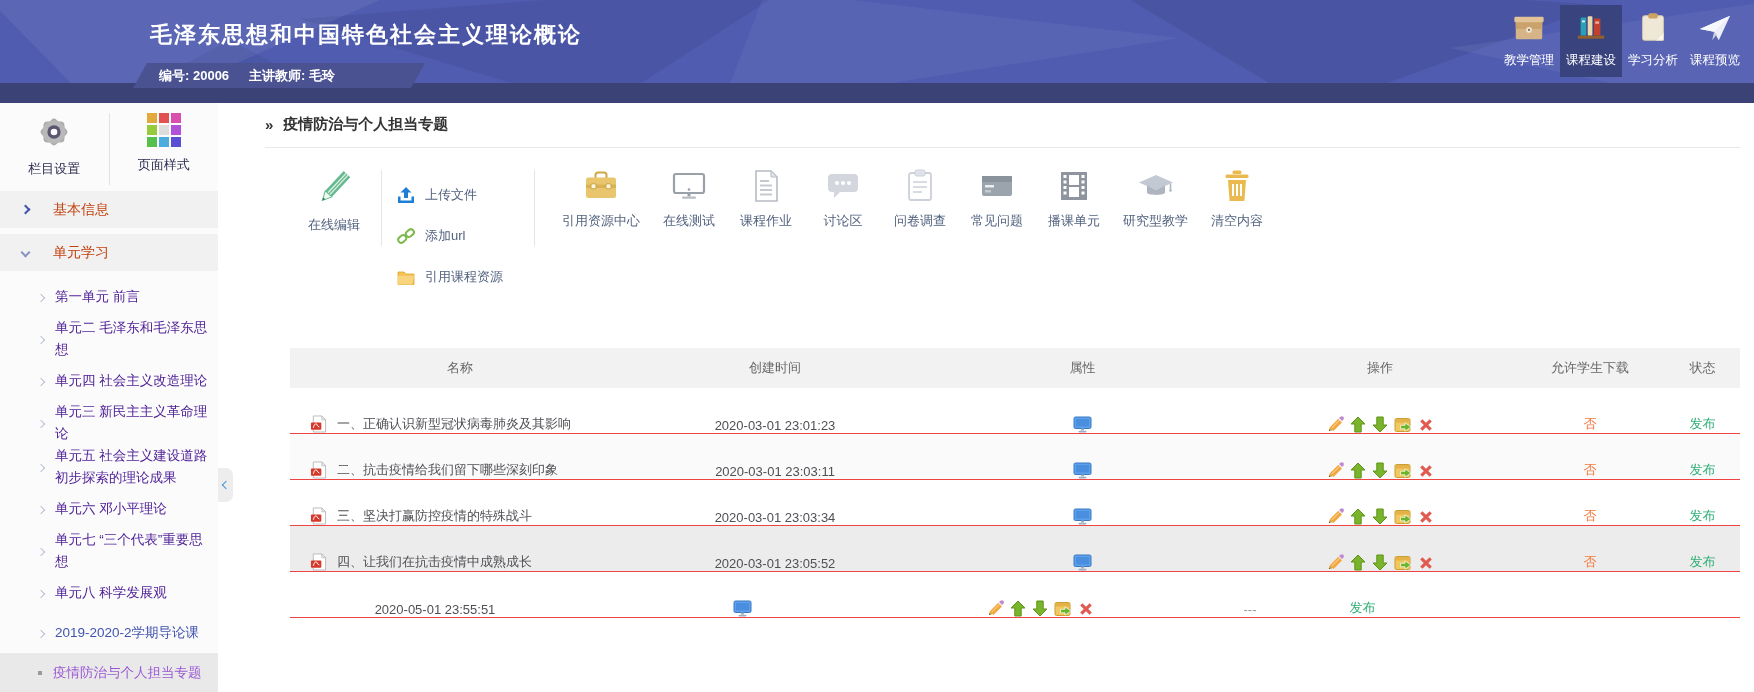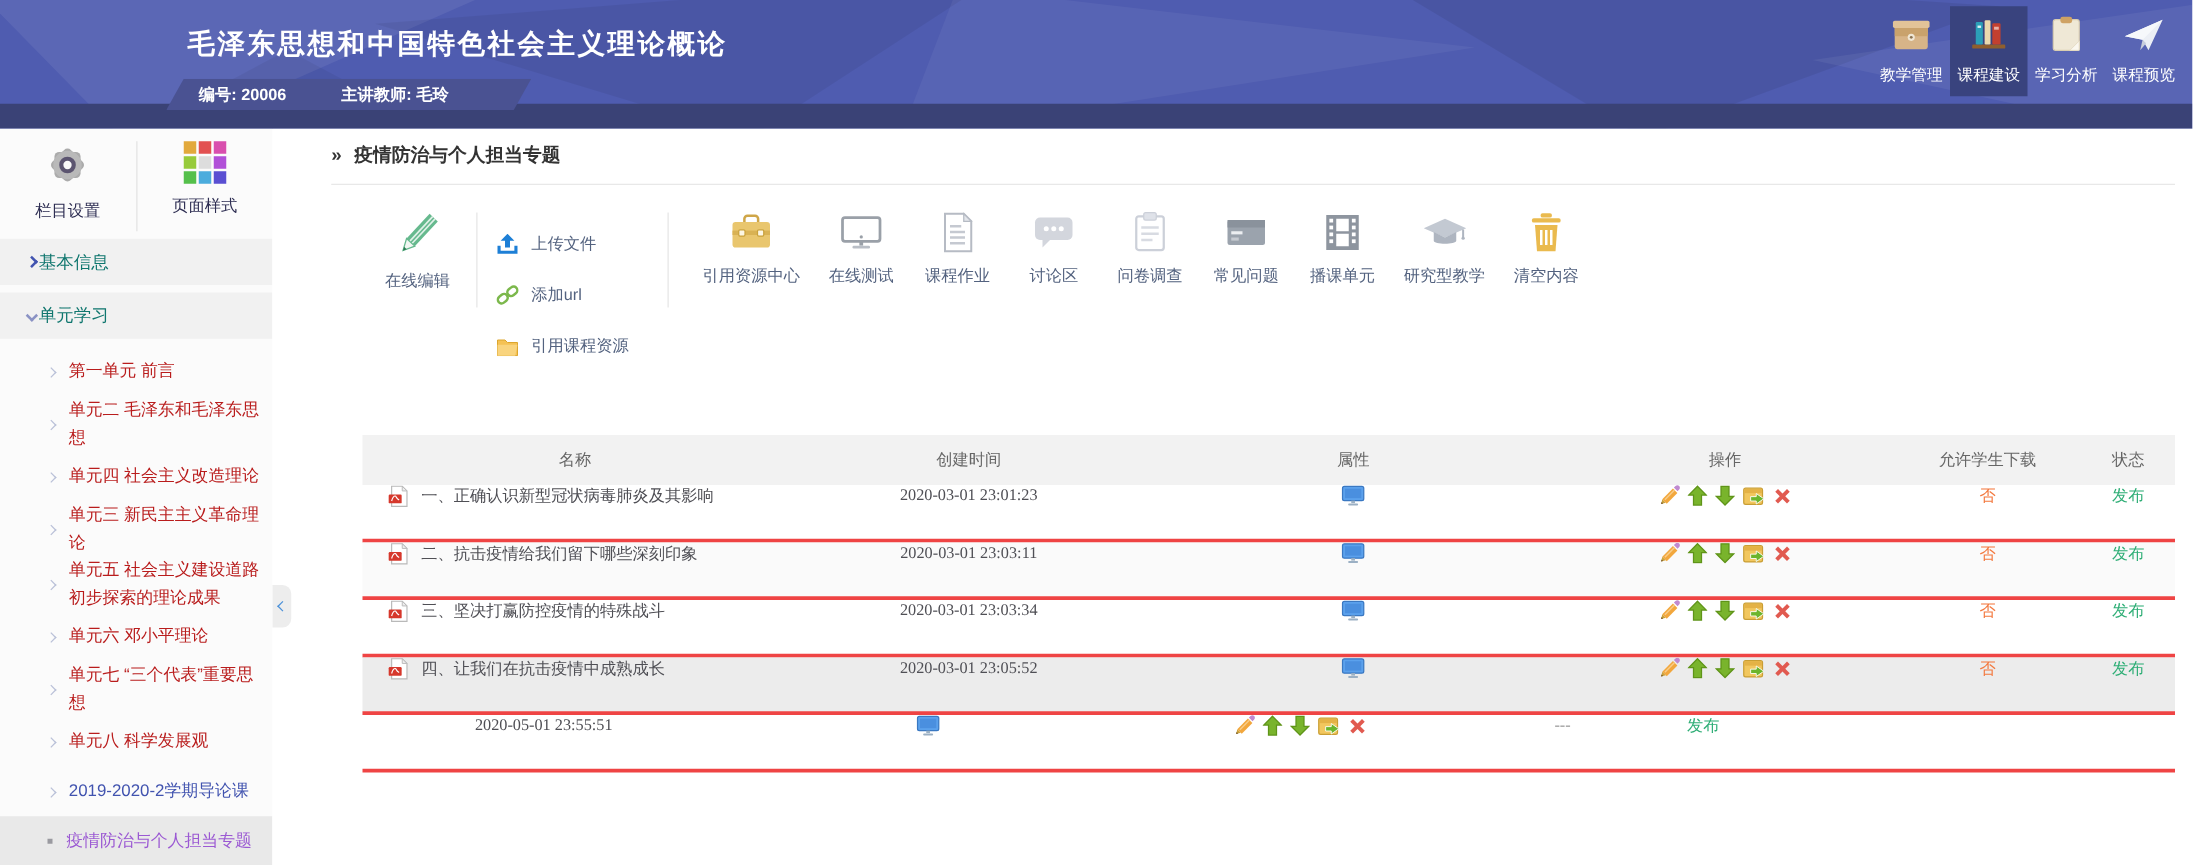--- a/index.html
+++ b/index.html
@@ -12,42 +12,42 @@
   .p1 { left:-40px; top:-30px; width:420px; height:150px; background:rgba(255,255,255,.07); clip-path:polygon(0 0,100% 20%,35% 100%); }
   .p2 { left:300px; top:-20px; width:500px; height:130px; background:rgba(0,0,0,.06); clip-path:polygon(0 30%,100% 0,60% 100%); }
   .p3 { left:720px; top:-10px; width:460px; height:120px; background:rgba(255,255,255,.05); clip-path:polygon(10% 0,100% 40%,0 100%); }
   .p4 { left:1080px; top:-30px; width:520px; height:140px; background:rgba(0,0,0,.07); clip-path:polygon(0 0,100% 25%,45% 100%); }
   .p5 { left:1450px; top:0; width:330px; height:120px; background:rgba(255,255,255,.06); clip-path:polygon(0 40%,100% 0,100% 100%); }
   .p6 { left:80px; top:40px; width:300px; height:80px; background:rgba(0,0,0,.05); clip-path:polygon(0 100%,50% 0,100% 100%); }
   .header-strip { position:absolute; left:0; bottom:0; width:100%; height:20px; background:#3a4276; }
   .course-title { position:absolute; left:150px; top:20px; color:#fff; font-size:22px; font-weight:bold; letter-spacing:2px; }
   .ribbon { position:absolute; left:133px; top:63px; width:292px; height:25px; background:#4a5292;
             clip-path:polygon(14px 0,100% 0,calc(100% - 14px) 100%,0 100%);
-            display:flex; align-items:center; gap:44px; padding-left:26px; color:#fff; font-size:13px; font-weight:bold; }
+            display:flex; align-items:center; gap:20px; padding-left:26px; color:#fff; font-size:13px; font-weight:bold; }
   .top-nav { position:absolute; right:8px; top:5px; display:flex; }
   .nav-item { width:62px; padding:6px 2px 8px; display:flex; flex-direction:column; align-items:center; gap:7px;
               color:#fff; font-size:12.5px; cursor:pointer;justify-content:flex-end; }
   .nav-item.active { background:#39437e; }
 
   
   .sidebar { position:absolute; left:0; top:103px; width:218px; height:589px; background:#fbfbfb; overflow:hidden; }
   .tools { display:flex; height:82px; padding-top:10px; }
   .tool { flex:1; display:flex; flex-direction:column; align-items:center; gap:9px; cursor:pointer; }
   .tool:first-child { border-right:1px solid #e3e3e3; }
   .tool-label { font-size:13px; color:#2d2d52; }
   .grid9 { width:34px; height:34px; display:grid; grid-template-columns:repeat(3,1fr); gap:2px; }
   .grid9 i { display:block; }
   .g1{background:#e2a93c}.g2{background:#e25151}.g3{background:#d94fae}
   .g4{background:#97cb3b}.g5{background:#dddddd}.g6{background:#b150d8}
   .g7{background:#55c04b}.g8{background:#4bacdd}.g9{background:#5a4fd2}
-  .menu-row { height:37px; margin-top:6px; background:#f1f1f1; display:flex; align-items:center; gap:2px;
-              padding-left:22px; font-size:14px; color:#0f766e; cursor:pointer; }
+  .menu-row { height:37px; margin-top:6px; background:#f1f1f1; display:flex; align-items:center; gap:24px;
+              padding-left:22px; font-size:14px; color:#c2410c; cursor:pointer; }
   .submenu { padding-top:6px; }
   .sub-item { display:flex; gap:11px; padding:0 10px 0 38px; min-height:40px; align-items:center;
-              font-size:13.5px; color:#b91c1c; line-height:22px; cursor:pointer; }
+              font-size:13.5px; color:#4c1d95; line-height:22px; cursor:pointer; }
   .sub-item .chev { flex:none; margin-top:1px; }
   .sub-item.link { color:#4153af; }
   .sub-item.active { background:#e9e9e9; color:#9b59d3; }
   .chev { display:inline-block; width:7px; height:7px; border-top:2px solid currentColor; border-right:2px solid currentColor; }
   .chev.right { transform:rotate(45deg); }
   .chev.down  { transform:rotate(135deg); color:#8a92c4; }
   .chev.left  { transform:rotate(-135deg); }
   .chev.blue  { color:#4254b0; }
   .chev.lite  { color:#b9c0d8; border-width:1.5px; width:6px; height:6px; }
   .bullet { flex:none; width:4px; height:4px; background:#9a9aa0; display:inline-block; }
@@ -64,21 +64,21 @@
   .tb-label { font-size:13px; color:#53627f; white-space:nowrap; }
   .vsep { width:1px; height:76px; background:#e6e6e6; margin:2px 15px 0; }
   .tb-stack { display:flex; flex-direction:column; gap:7px; padding-top:2px; width:122px; }
   .stack-item { display:flex; align-items:center; gap:10px; cursor:pointer;margin-top:16px; }
   .tb-buttons { display:flex; gap:21px; margin-left:12px; }
   .tb-btn { display:flex; flex-direction:column; align-items:center; gap:8px; min-width:56px; cursor:pointer; }
 
   
   .table { margin:62px 14px 0 72px; width:1450px; font-size:13px; }
   .thead { display:flex; height:40px; background:#f2f2f2; align-items:center; color:#666; }
-  .trow  { display:flex; height:46px; align-items:flex-start; border-bottom:3px solid #ef4444; color:#4f4f55; background:#fff;font-family:Liberation Serif, serif; }
+  .trow  { display:flex; height:46px; align-items:flex-end; border-bottom:1px solid #ef4444; color:#4f4f55; background:#fff; }
   .trow.alt { background:#fafafa; }
   .trow.hl  { background:#ececec; }
   .cell { display:flex; align-items:center; justify-content:center; }
   .c-name   { width:340px; justify-content:flex-start; padding-left:20px; gap:10px; }
   .c-created{ width:290px; }
   .c-attr   { width:325px; }
   .c-action { width:270px; gap:6px; }
   .c-dl     { width:150px; color:#f3793f; }
   .c-dl.none{ color:#999; }
   .c-status { width:75px; color:#2fae76; }

